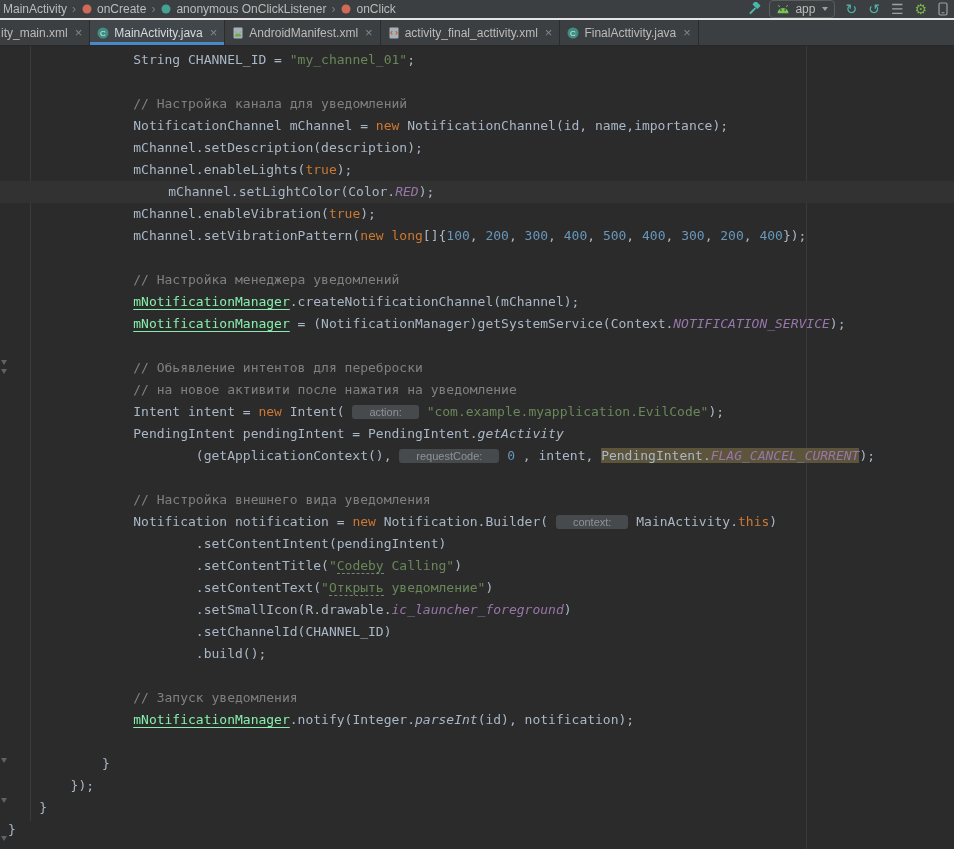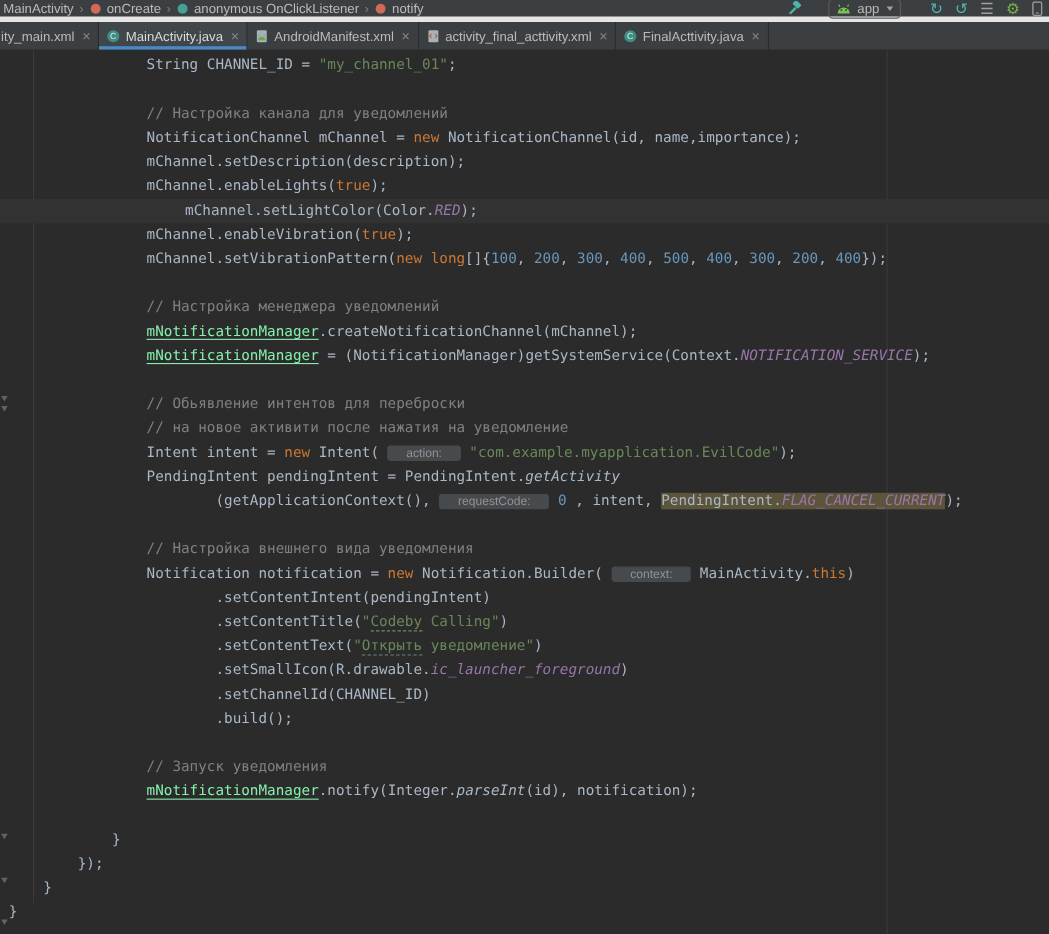--- a/index.html
+++ b/index.html
@@ -2,29 +2,29 @@
 <html><head>
 <meta charset="utf-8">
 <style>
   * { margin:0; padding:0; box-sizing:border-box; }
   html,body { width:954px; height:849px; overflow:hidden; }
   body { background:#2b2b2b; font-family:"Liberation Sans",sans-serif; position:relative; }
 
   
   .navbar {
     position:absolute; top:0; left:0; right:0; height:20px;
-    background:#3c3f41; border-bottom:5px solid #e5e5e5;
+    background:#3c3f41; border-bottom:2px solid #e5e5e5;
     display:flex; align-items:center; padding:0 6px 0 3px;
     font-size:12px; color:#bbbbbb; white-space:nowrap;
   }
   .breadcrumbs { display:flex; align-items:center; min-width:0; }
   .crumb { display:flex; align-items:center; gap:4px; cursor:default; }
   .crumb svg { display:block; }
   .sep { color:#7d7d7d; margin:0 5px; }
-  .nav-right { margin-left:auto; display:flex; align-items:center; gap:20px; }
+  .nav-right { margin-left:auto; display:flex; align-items:center; gap:4px; }
   .icon-btn { display:flex; align-items:center; justify-content:center; width:20px; height:18px; }
   .combo {
     display:flex; align-items:center; gap:5px; height:18px;
     border:1px solid #5b5e5f; border-radius:4px; padding:0 6px; color:#bbbbbb;
   }
   .combo .chev {
     width:0; height:0; border-left:3.5px solid transparent;
     border-right:3.5px solid transparent; border-top:4px solid #9da0a3; margin-left:2px;
   }
   .actions { display:flex; align-items:center; gap:11px; margin-left:6px; }
@@ -107,21 +107,21 @@
         </span>
         <span>anonymous OnClickListener</span>
       </span>
       <span class="sep">›</span>
       <span class="crumb">
         <span style="display: flex;">
           <svg width="12" height="12" viewBox="0 0 12 12">
             <circle cx="6" cy="6" r="4.5" fill="#cf6a59"></circle>
           </svg>
         </span>
-        <span>notify</span>
+        <span>onClick</span>
       </span>
     </div>
   <div class="nav-right">
     <span class="icon-btn">
       <svg width="14" height="14" viewBox="0 0 14 14">
         <rect x="5" y="0.6" width="7" height="4.8" rx="1" transform="rotate(45 8.5 3)" fill="#4db6ac"></rect>
         <rect x="0.6" y="7.8" width="8.2" height="2" rx="1" transform="rotate(-45 4.7 8.8)" fill="#4db6ac"></rect>
       </svg>
     </span>
     <div class="combo">

